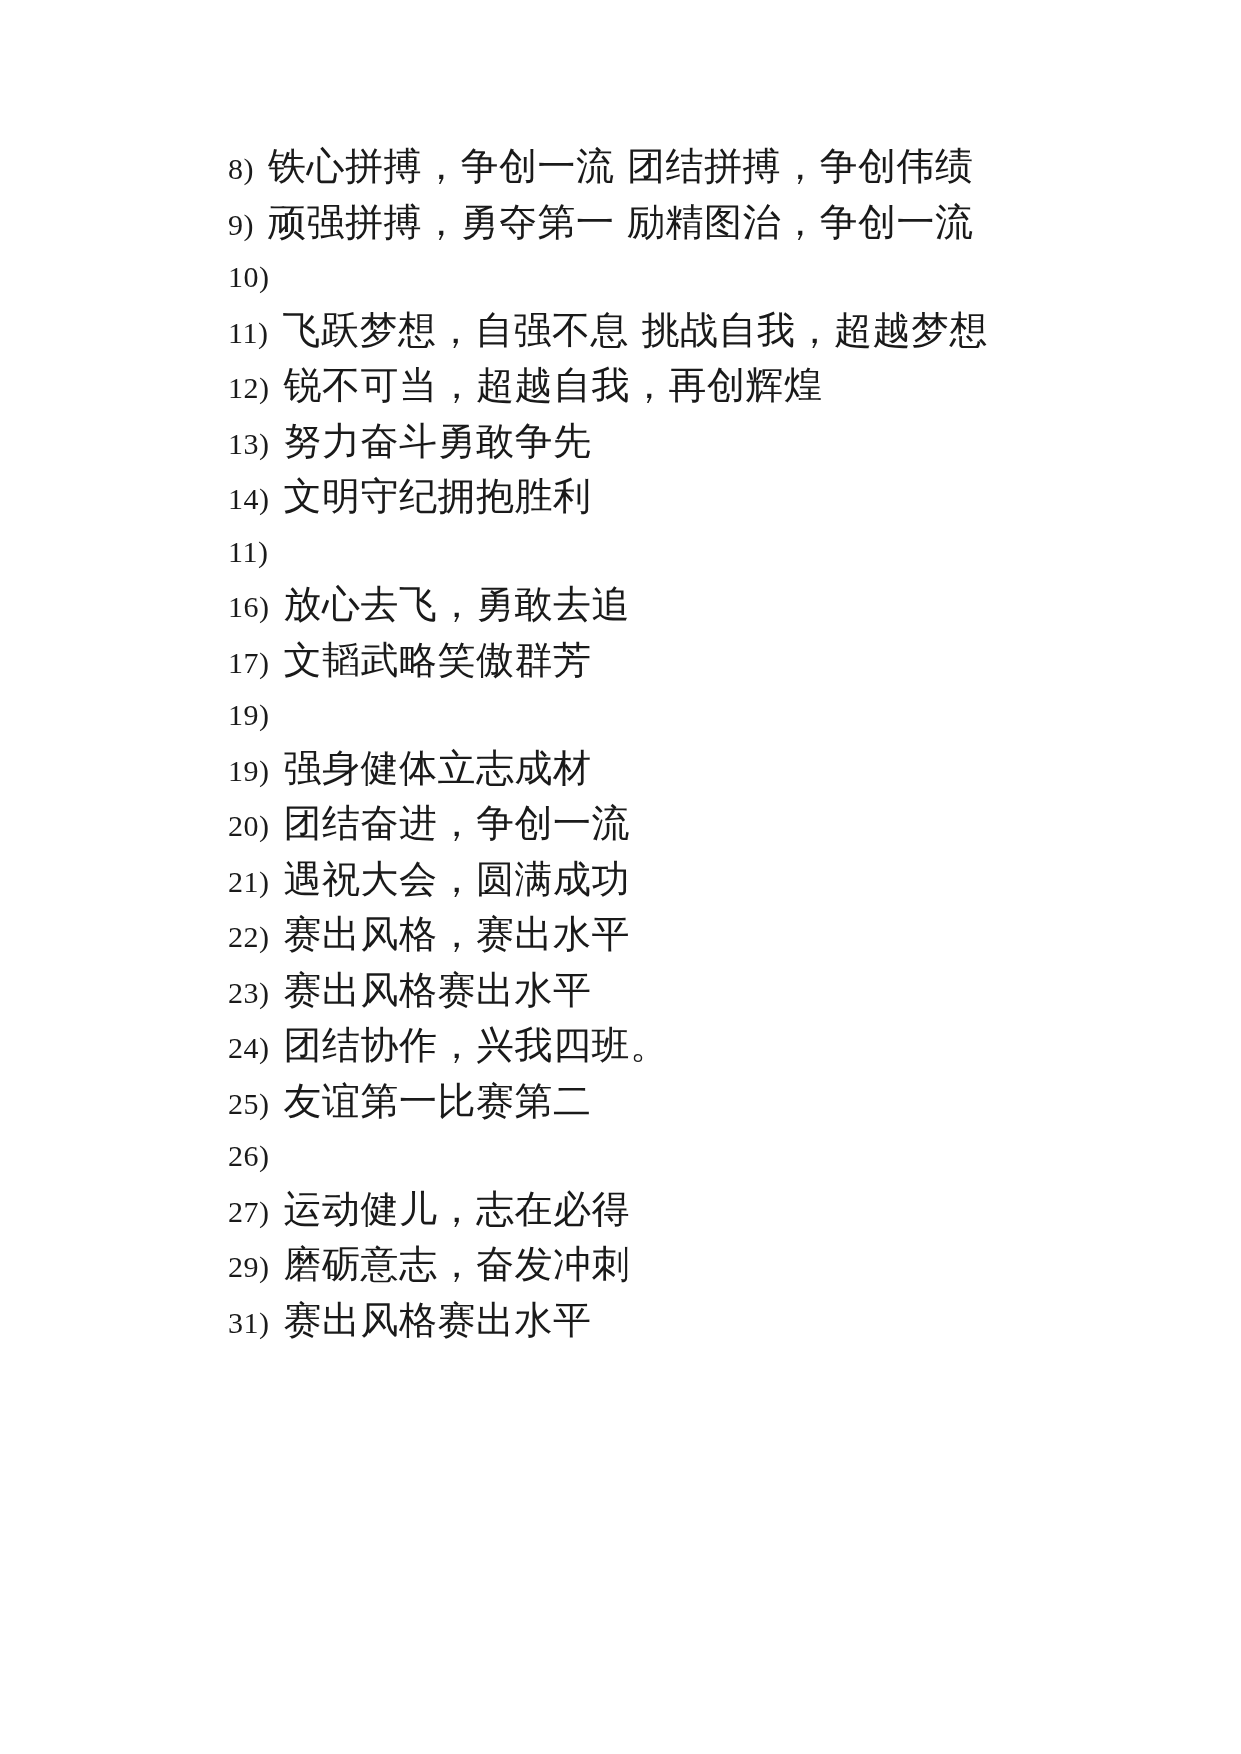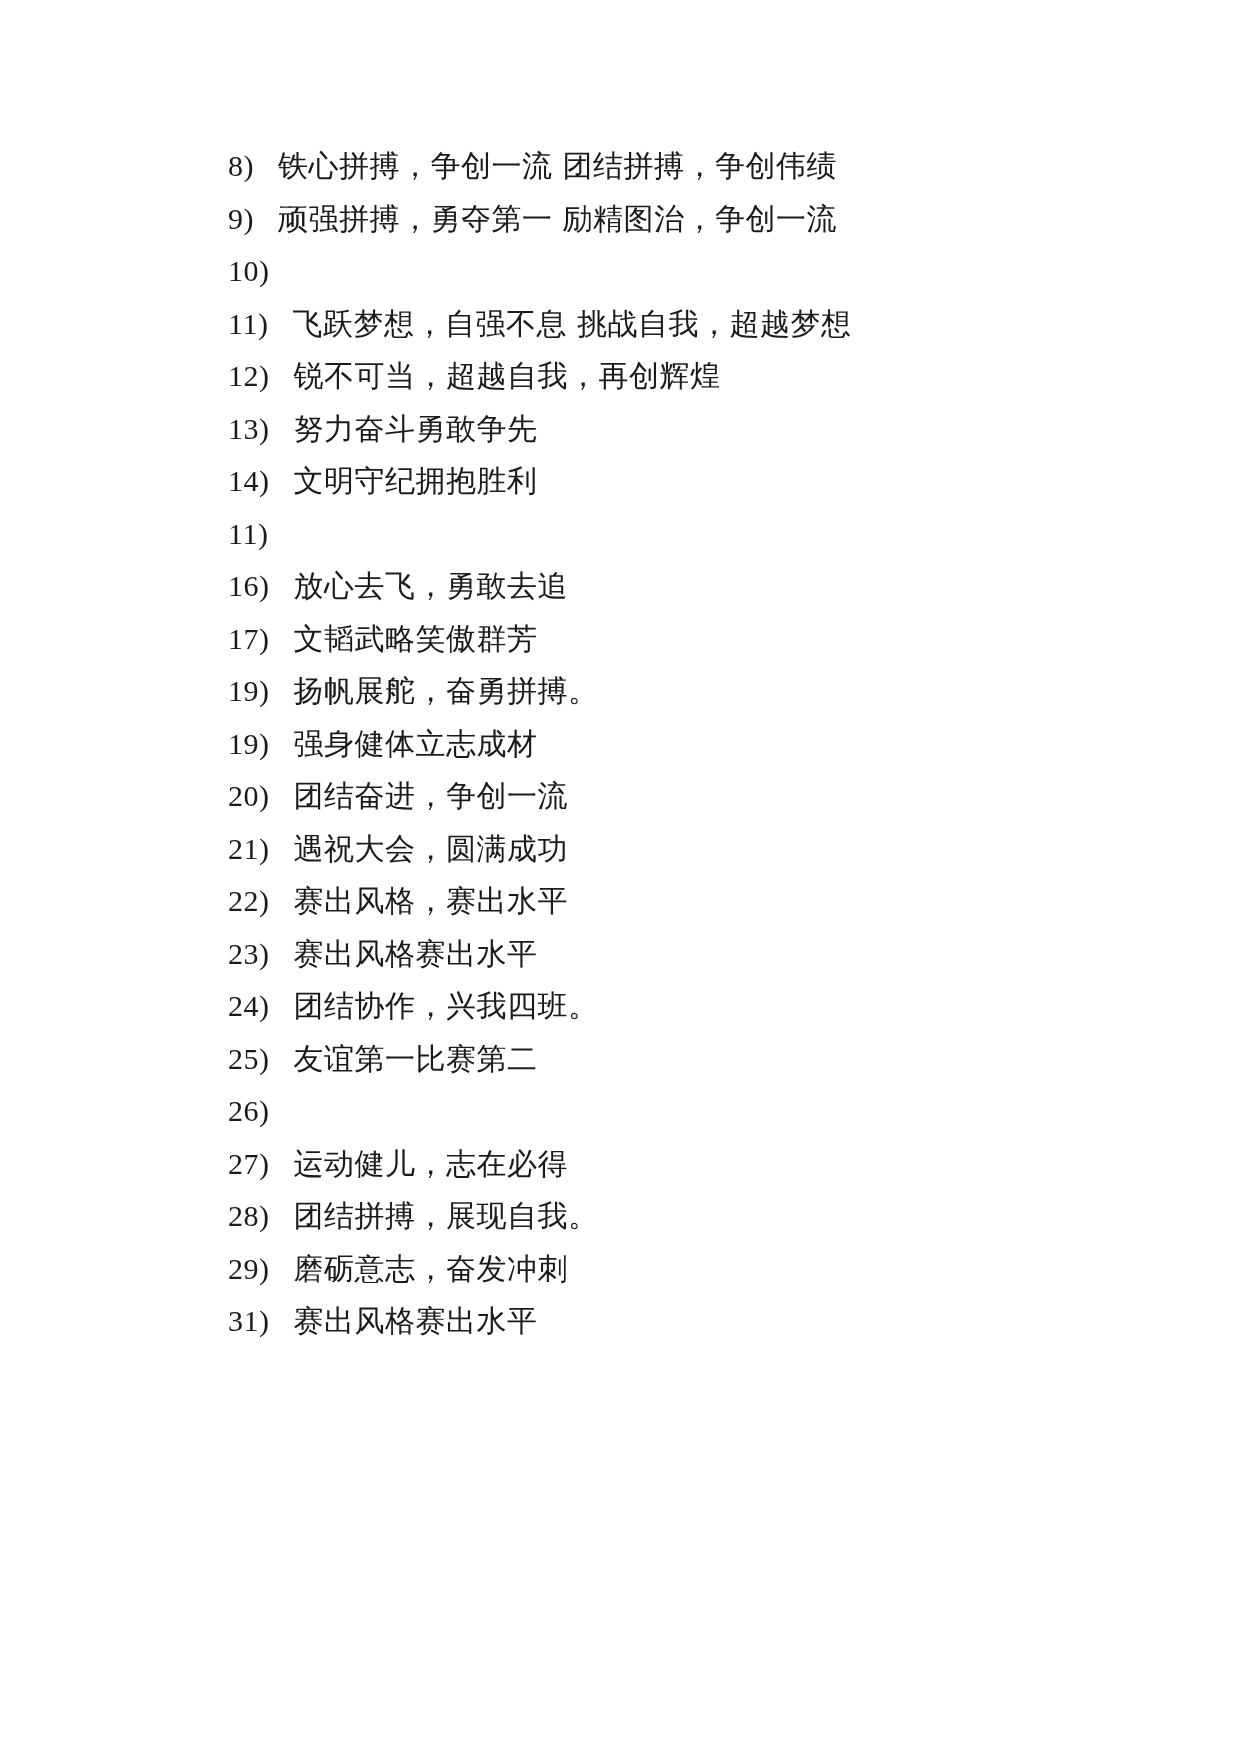--- a/index.html
+++ b/index.html
@@ -35,23 +35,23 @@
     white-space: nowrap;
   }
   .item-marker {
     flex: 0 0 auto;
     font-family: "Liberation Serif", "DejaVu Serif", serif;
     font-size: 30px;
     color: #1a1a1a;
   }
   .item-text {
     flex: 0 1 auto;
-    margin-left: 24px;
+    margin-left: 14px;
     font-family: "DejaVu Serif", "Liberation Serif", serif;
-    font-size: 30px;
+    font-size: 38px;
     color: #1a1a1a;
   }
 </style>
 </head>
 <body>
 
 <div class="page">
   <ol class="doc-list">
 
     <li class="doc-item">
@@ -97,21 +97,20 @@
       <span class="item-text">放心去飞，勇敢去追</span>
     </li>
 
     <li class="doc-item">
       <span class="item-marker">17)</span>
       <span class="item-text">文韬武略笑傲群芳</span>
     </li>
 
     <li class="doc-item">
       <span class="item-marker">19)</span>
-      <span class="item-text">扬帆展舵，奋勇拼搏。</span>
     </li>
 
     <li class="doc-item">
       <span class="item-marker">19)</span>
       <span class="item-text">强身健体立志成材</span>
     </li>
 
     <li class="doc-item">
       <span class="item-marker">20)</span>
       <span class="item-text">团结奋进，争创一流</span>
@@ -144,24 +143,20 @@
 
     <li class="doc-item">
       <span class="item-marker">26)</span>
     </li>
 
     <li class="doc-item">
       <span class="item-marker">27)</span>
       <span class="item-text">运动健儿，志在必得</span>
     </li>
 
-    <li class="doc-item">
-      <span class="item-marker">28)</span>
-      <span class="item-text">团结拼搏，展现自我。</span>
-    </li>
 
     <li class="doc-item">
       <span class="item-marker">29)</span>
       <span class="item-text">磨砺意志，奋发冲刺</span>
     </li>
 
 
     <li class="doc-item">
       <span class="item-marker">31)</span>
       <span class="item-text">赛出风格赛出水平</span>

